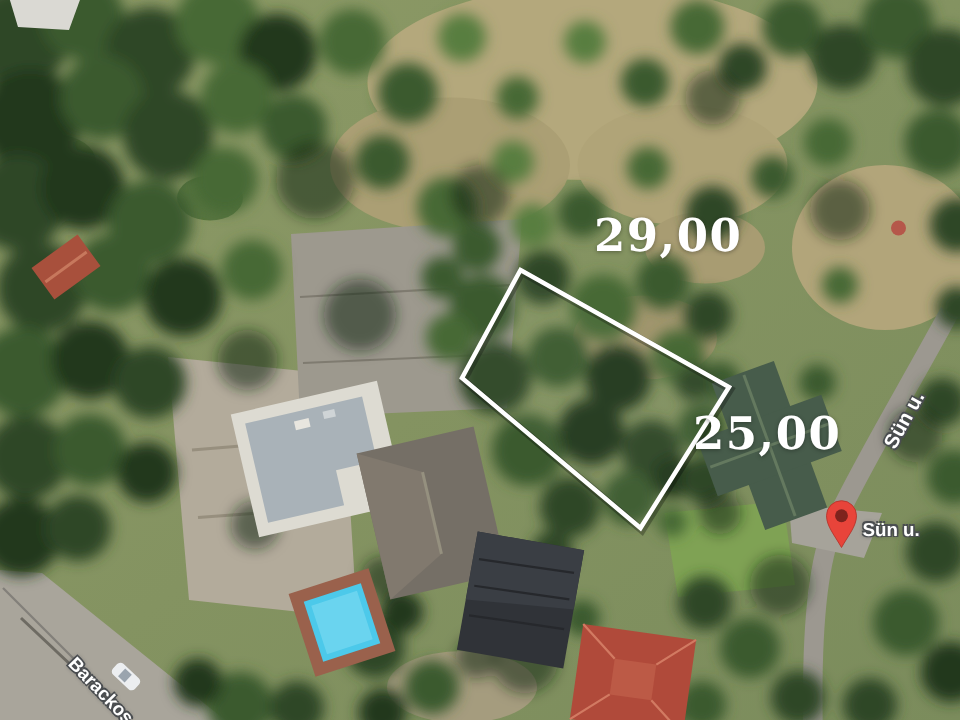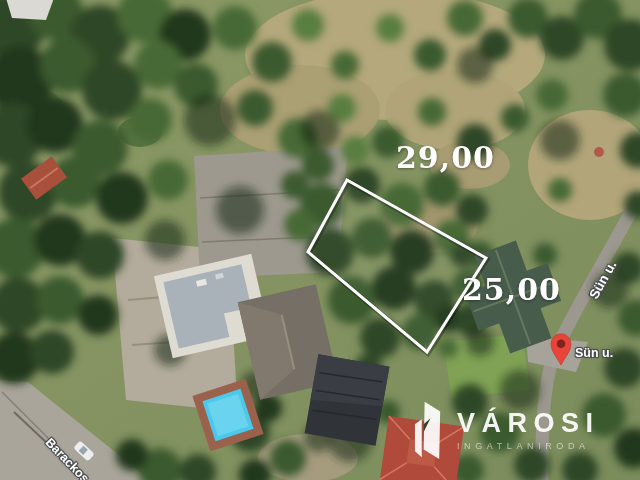--- a/index.html
+++ b/index.html
@@ -254,25 +254,14 @@
 
   <svg class="pin" viewBox="0 0 28 36">
     <path d="M14,34 C9.5,26 4,19.8 4,12.8 A10,10 0 1 1 24,12.8 C24,19.8 18.5,26 14,34 Z" stroke="#b5352c" stroke-width="0.6" fill="#e8443a"></path>
     <circle cx="14" cy="12.8" r="4.3" fill="#7e231d"></circle>
   </svg>
 
   <div class="maplabel" id="pin-label">Sün u.</div>
 
   <div class="maplabel" id="barackos-label">Barackos</div>
 
-  <div class="logo">
-    <svg class="logo-icon" viewBox="0 0 34 64">
-      <polygon points="12,3 28,13 27,62 11,52" fill="#ffffff"></polygon>
-      <polygon points="2,26 9,21 9,60 2,54" fill="#ffffff"></polygon>
-      <polygon points="11,26 18,20 11,34" fill="#2e3f2a"></polygon>
-    </svg>
-    <div>
-      <div class="brand">VÁROSI</div>
-      <div class="subtitle">INGATLANIRODA</div>
-    </div>
-  </div>
 
 </div>
 
 </body></html>

